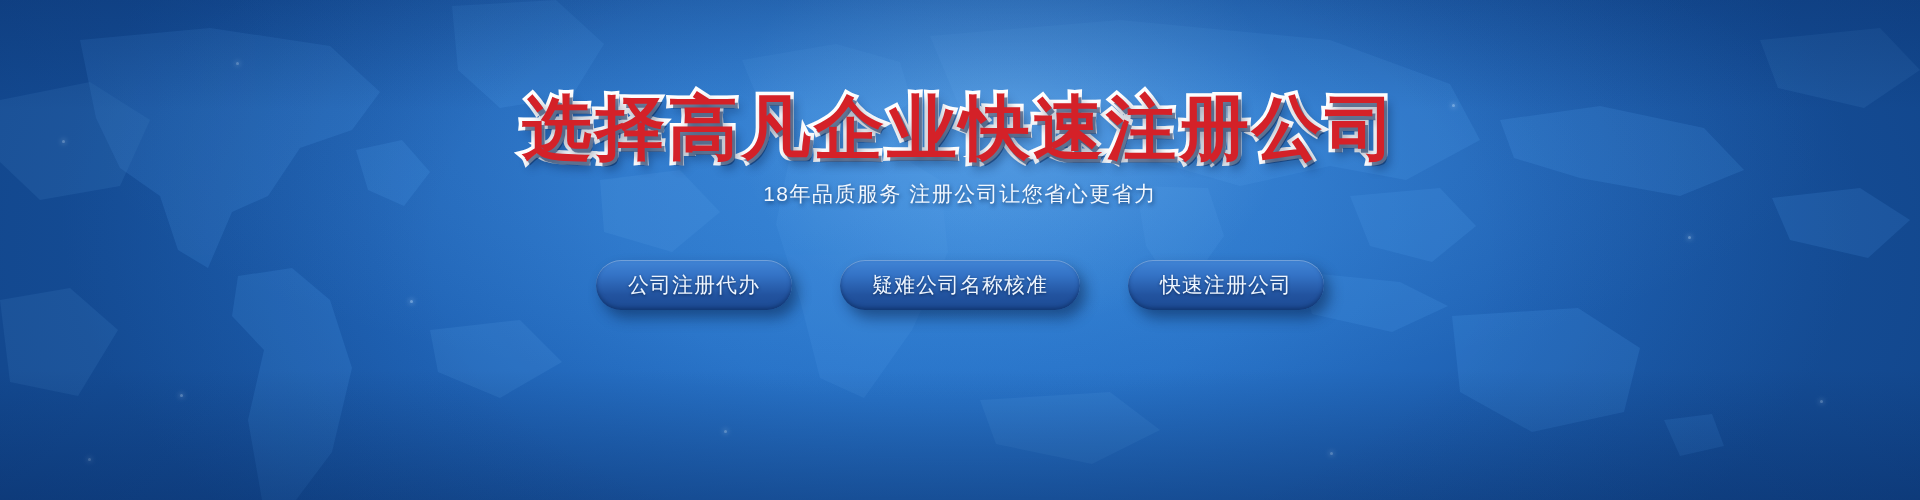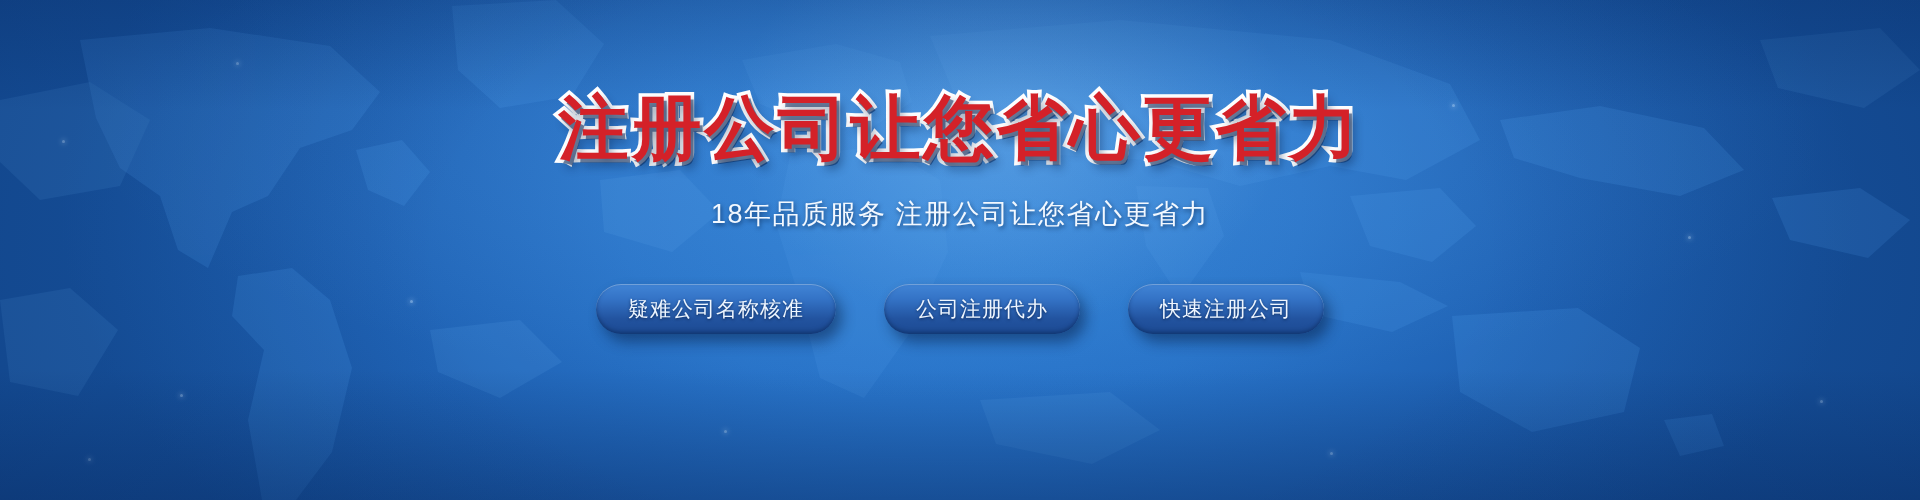--- a/index.html
+++ b/index.html
@@ -89,22 +89,22 @@
     -webkit-text-stroke: 7px #ffffff;
     paint-order: stroke fill;
     text-shadow:
       3px 4px 0 rgba(10,40,90,0.55),
       5px 7px 10px rgba(6,30,70,0.45);
     white-space: nowrap;
     font-family: "DejaVu Sans", "Liberation Sans", sans-serif;
   }
 
   .subhead {
-    margin-top: 30px;
-    font-size: 27px;
+    margin-top: 14px;
+    font-size: 21px;
     letter-spacing: 1.5px;
     color: #f2f8ff;
     text-shadow: 1px 2px 4px rgba(5,30,70,0.65);
     white-space: nowrap;
   }
 
   .tags {
     margin-top: 52px;
     display: flex;
     align-items: center;
@@ -192,24 +192,24 @@
     <span class="dot" style="left:1820px;top:400px;"></span>
     <span class="dot" style="left:1330px;top:452px;"></span>
     <span class="dot" style="left:724px; top:430px;"></span>
   </div>
 
   <div class="bg-sheen"></div>
   <div class="bg-vignette"></div>
 
   <div class="content">
 
-    <div class="headline">注册公司让您省心更省力</div>
+    <div class="headline">选择高凡企业快速注册公司</div>
 
     <div class="subhead">18年品质服务   注册公司让您省心更省力</div>
 
     <div class="tags">
+      <div class="tag">公司注册代办</div>
       <div class="tag">疑难公司名称核准</div>
-      <div class="tag">公司注册代办</div>
       <div class="tag">快速注册公司</div>
     </div>
 
   </div>
 </div>
 
 </body></html>

